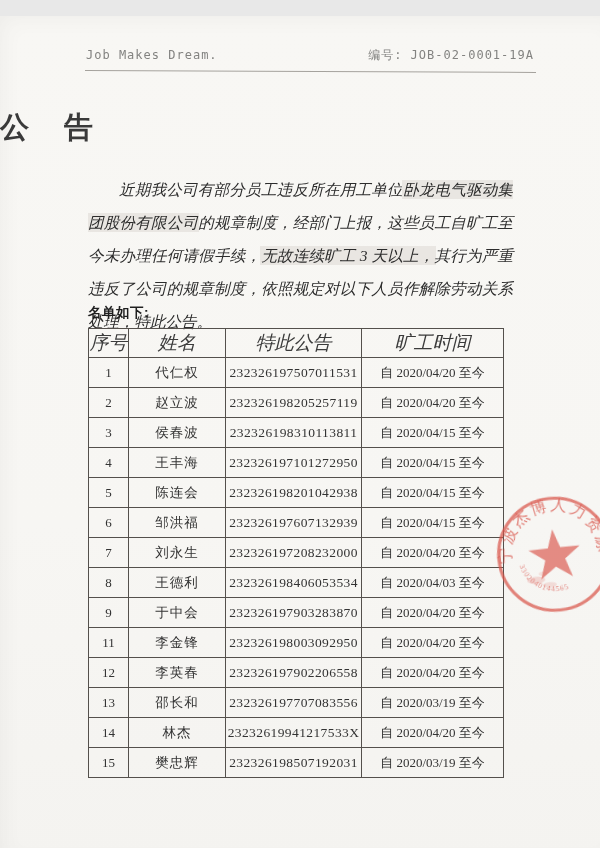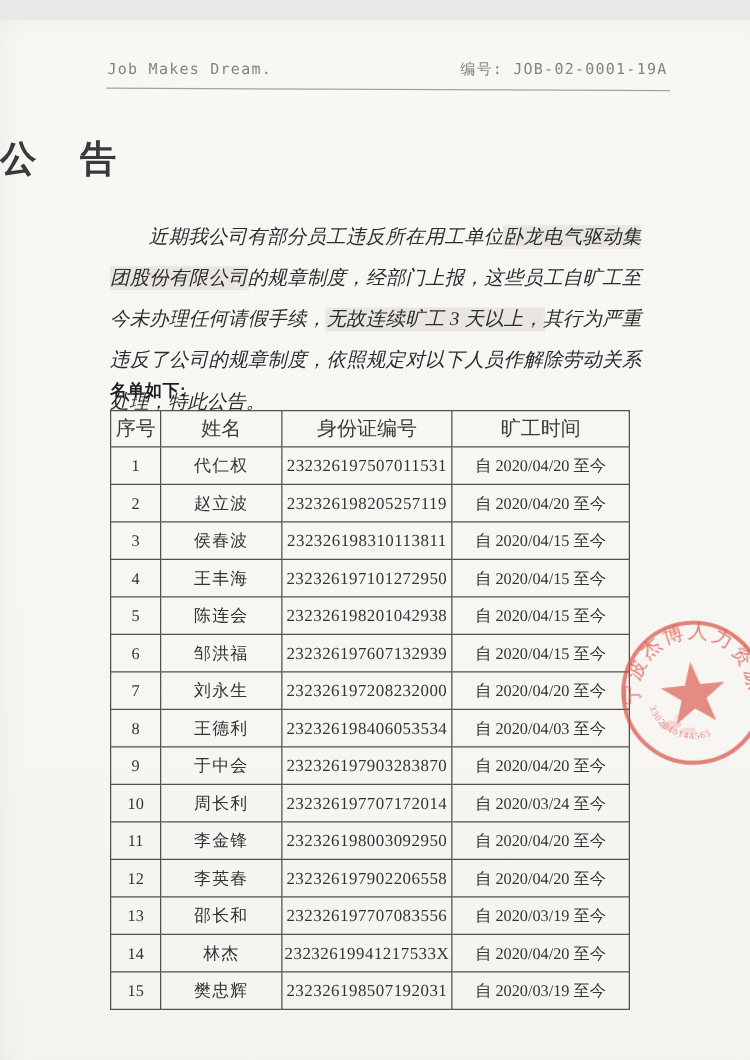--- a/index.html
+++ b/index.html
@@ -55,21 +55,21 @@
   
   table.roster{
     position:absolute;left:88px;top:312px;width:415px;
     border-collapse:collapse;table-layout:fixed;
     font-size:13px;color:#333;
   }
   table.roster th,table.roster td{
     border:1px solid #54504c;text-align:center;vertical-align:middle;
     padding:0;font-weight:400;overflow:hidden;white-space:nowrap;
   }
-  table.roster th{height:28px;font-size:16px;color:#3b3b3b;}
+  table.roster th{height:28px;font-size:19px;color:#3b3b3b;font-style:italic;}
   table.roster td{height:29px;}
   td.c0{font-size:13px;}
   td.c1{font-size:13.5px;letter-spacing:1px;}
   td.c2{font-size:13.5px;letter-spacing:0.4px;}
   td.c3{font-size:13px;}
   
   .stamp{
     position:absolute;left:487px;top:466px;width:140px;height:150px;
     transform:rotate(-6deg);opacity:0.88;pointer-events:none;
   }
@@ -96,21 +96,21 @@
     <colgroup>
       <col style="width:40px">
         <col style="width:97px">
         <col style="width:136px">
         <col style="width:142px">
     </colgroup>
     <thead>
         <tr>
           <th>序号</th>
           <th>姓名</th>
-          <th>身份证编号</th>
+          <th>特此公告</th>
           <th>旷工时间</th>
         </tr>
       </thead>
     <tbody>
         <tr>
           <td class="c0">1</td>
           <td class="c1">代仁权</td>
           <td class="c2">232326197507011531</td>
           <td class="c3">自 2020/04/20 至今</td>
         </tr>
@@ -154,26 +154,20 @@
           <td class="c0">8</td>
           <td class="c1">王德利</td>
           <td class="c2">232326198406053534</td>
           <td class="c3">自 2020/04/03 至今</td>
         </tr>
         <tr>
           <td class="c0">9</td>
           <td class="c1">于中会</td>
           <td class="c2">232326197903283870</td>
           <td class="c3">自 2020/04/20 至今</td>
-        </tr>
-        <tr>
-          <td class="c0">10</td>
-          <td class="c1">周长利</td>
-          <td class="c2">232326197707172014</td>
-          <td class="c3">自 2020/03/24 至今</td>
         </tr>
         <tr>
           <td class="c0">11</td>
           <td class="c1">李金锋</td>
           <td class="c2">232326198003092950</td>
           <td class="c3">自 2020/04/20 至今</td>
         </tr>
         <tr>
           <td class="c0">12</td>
           <td class="c1">李英春</td>

